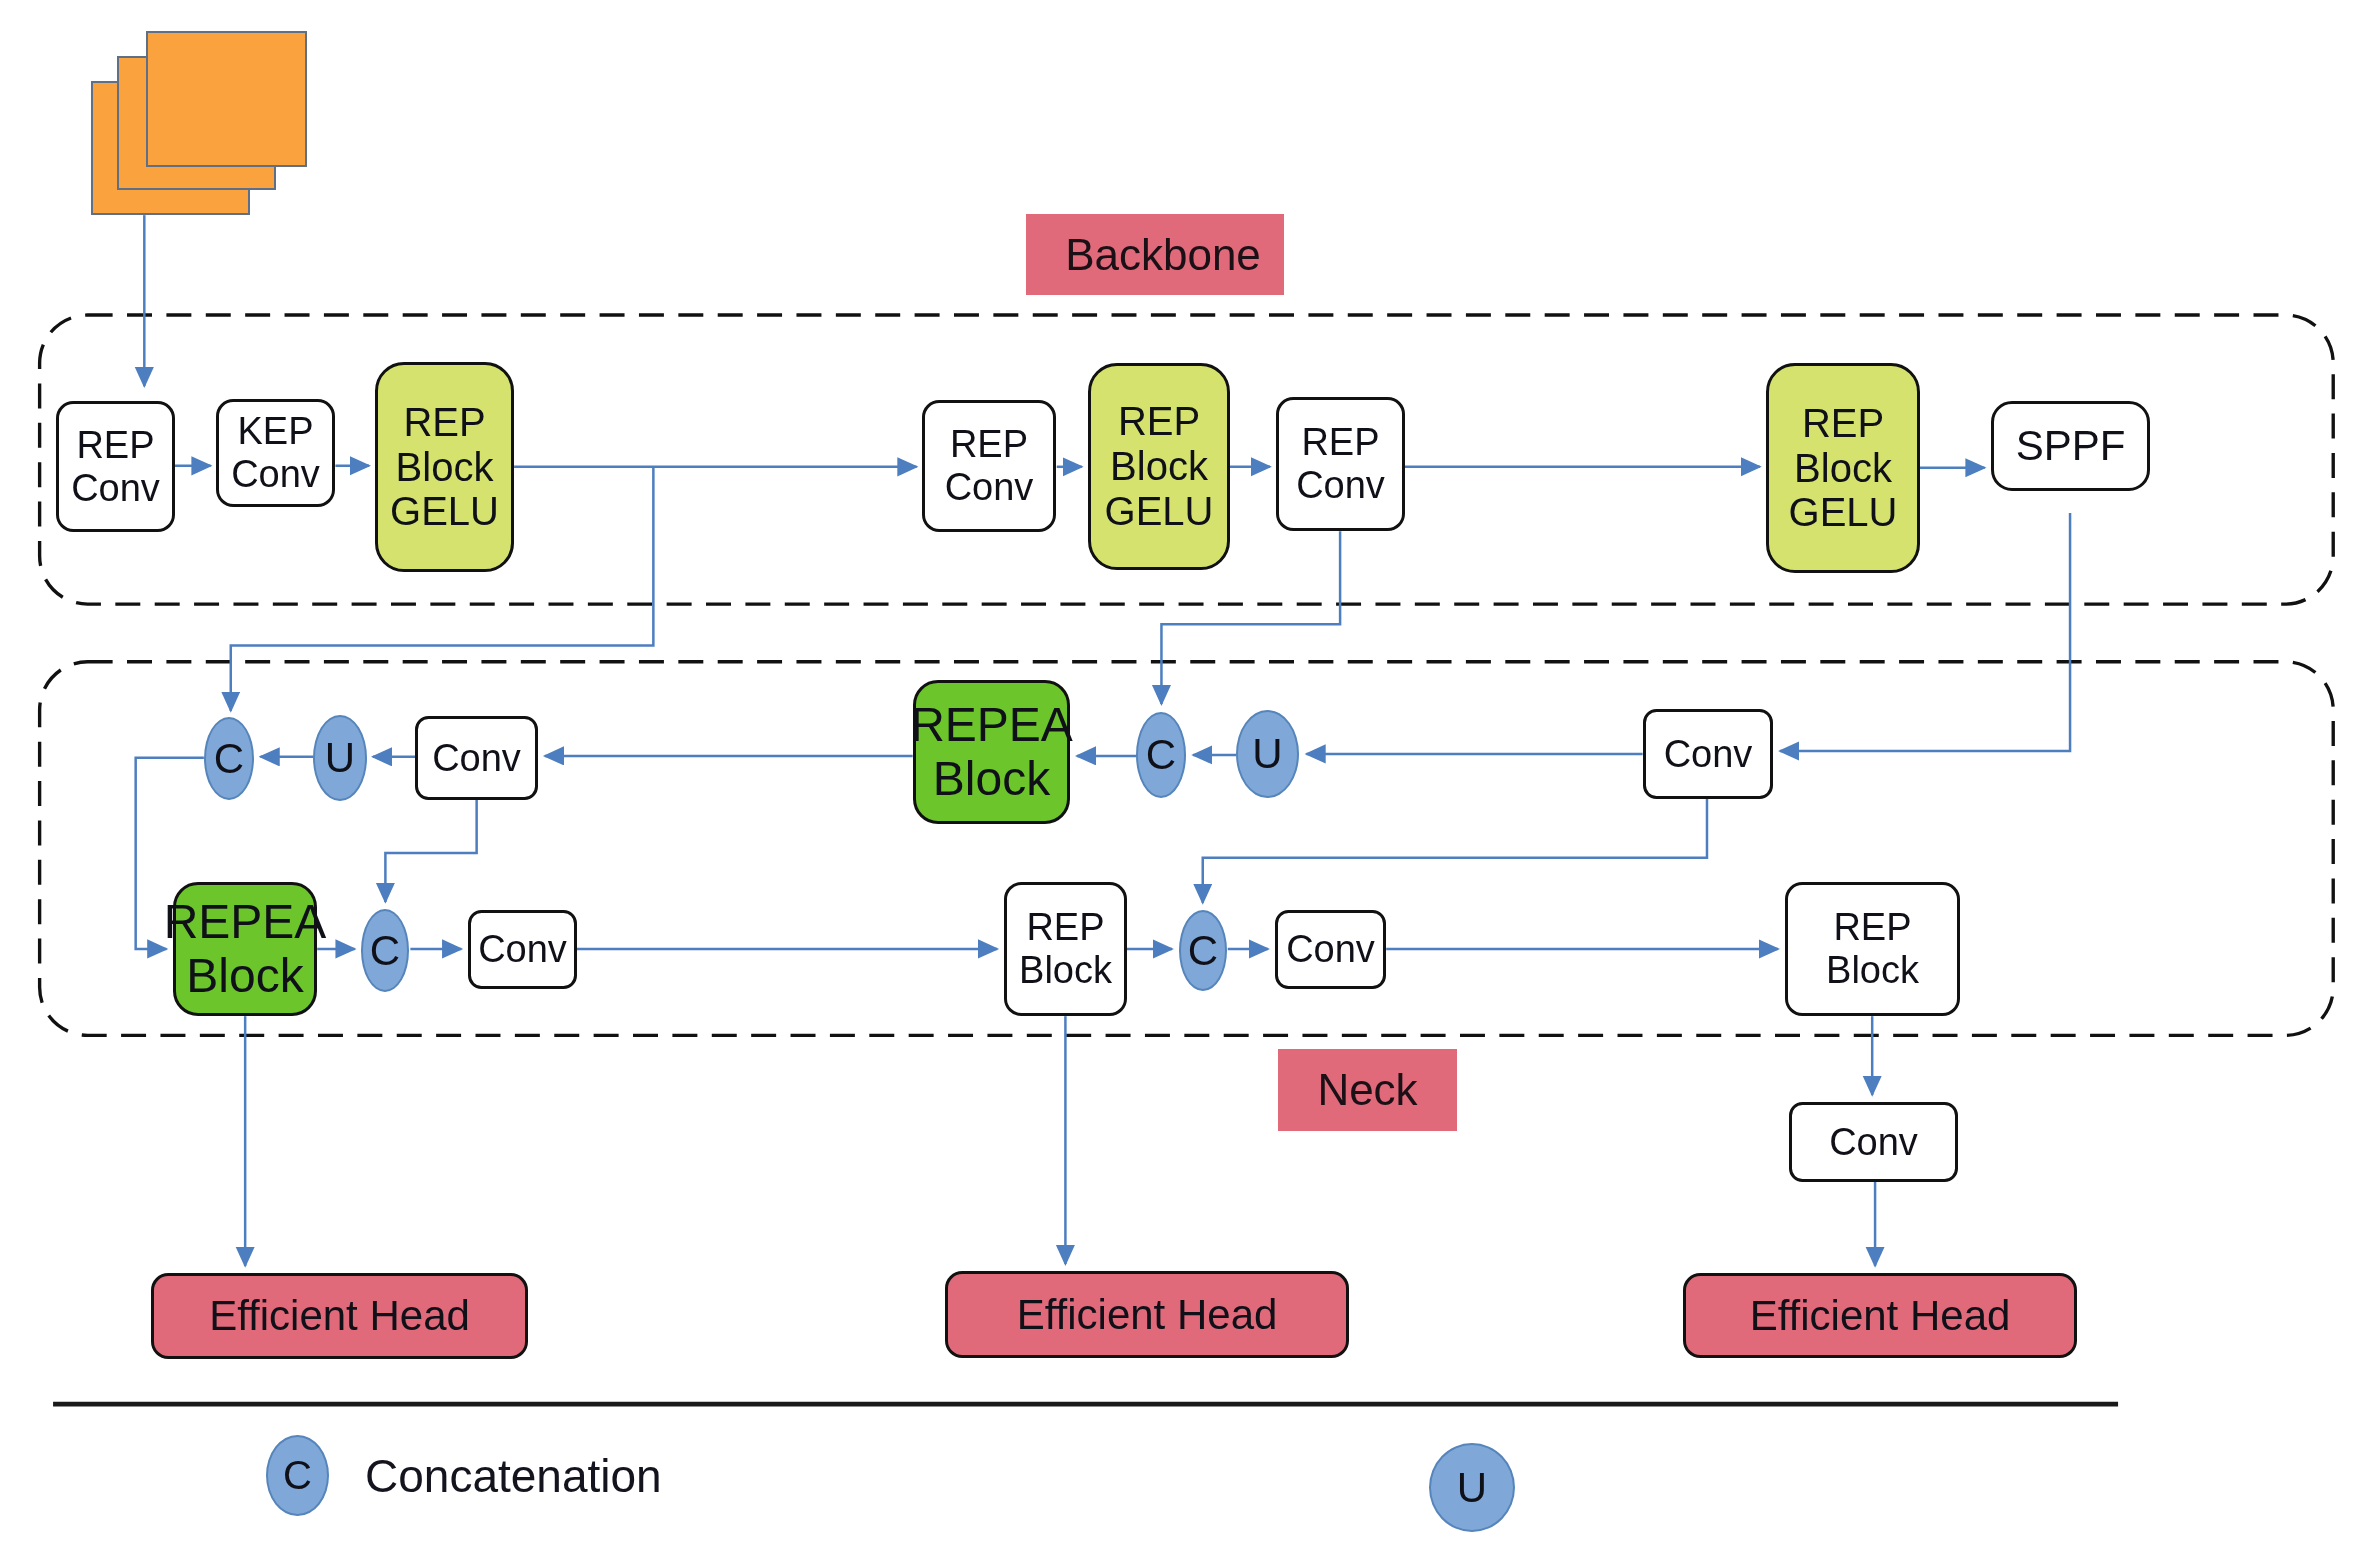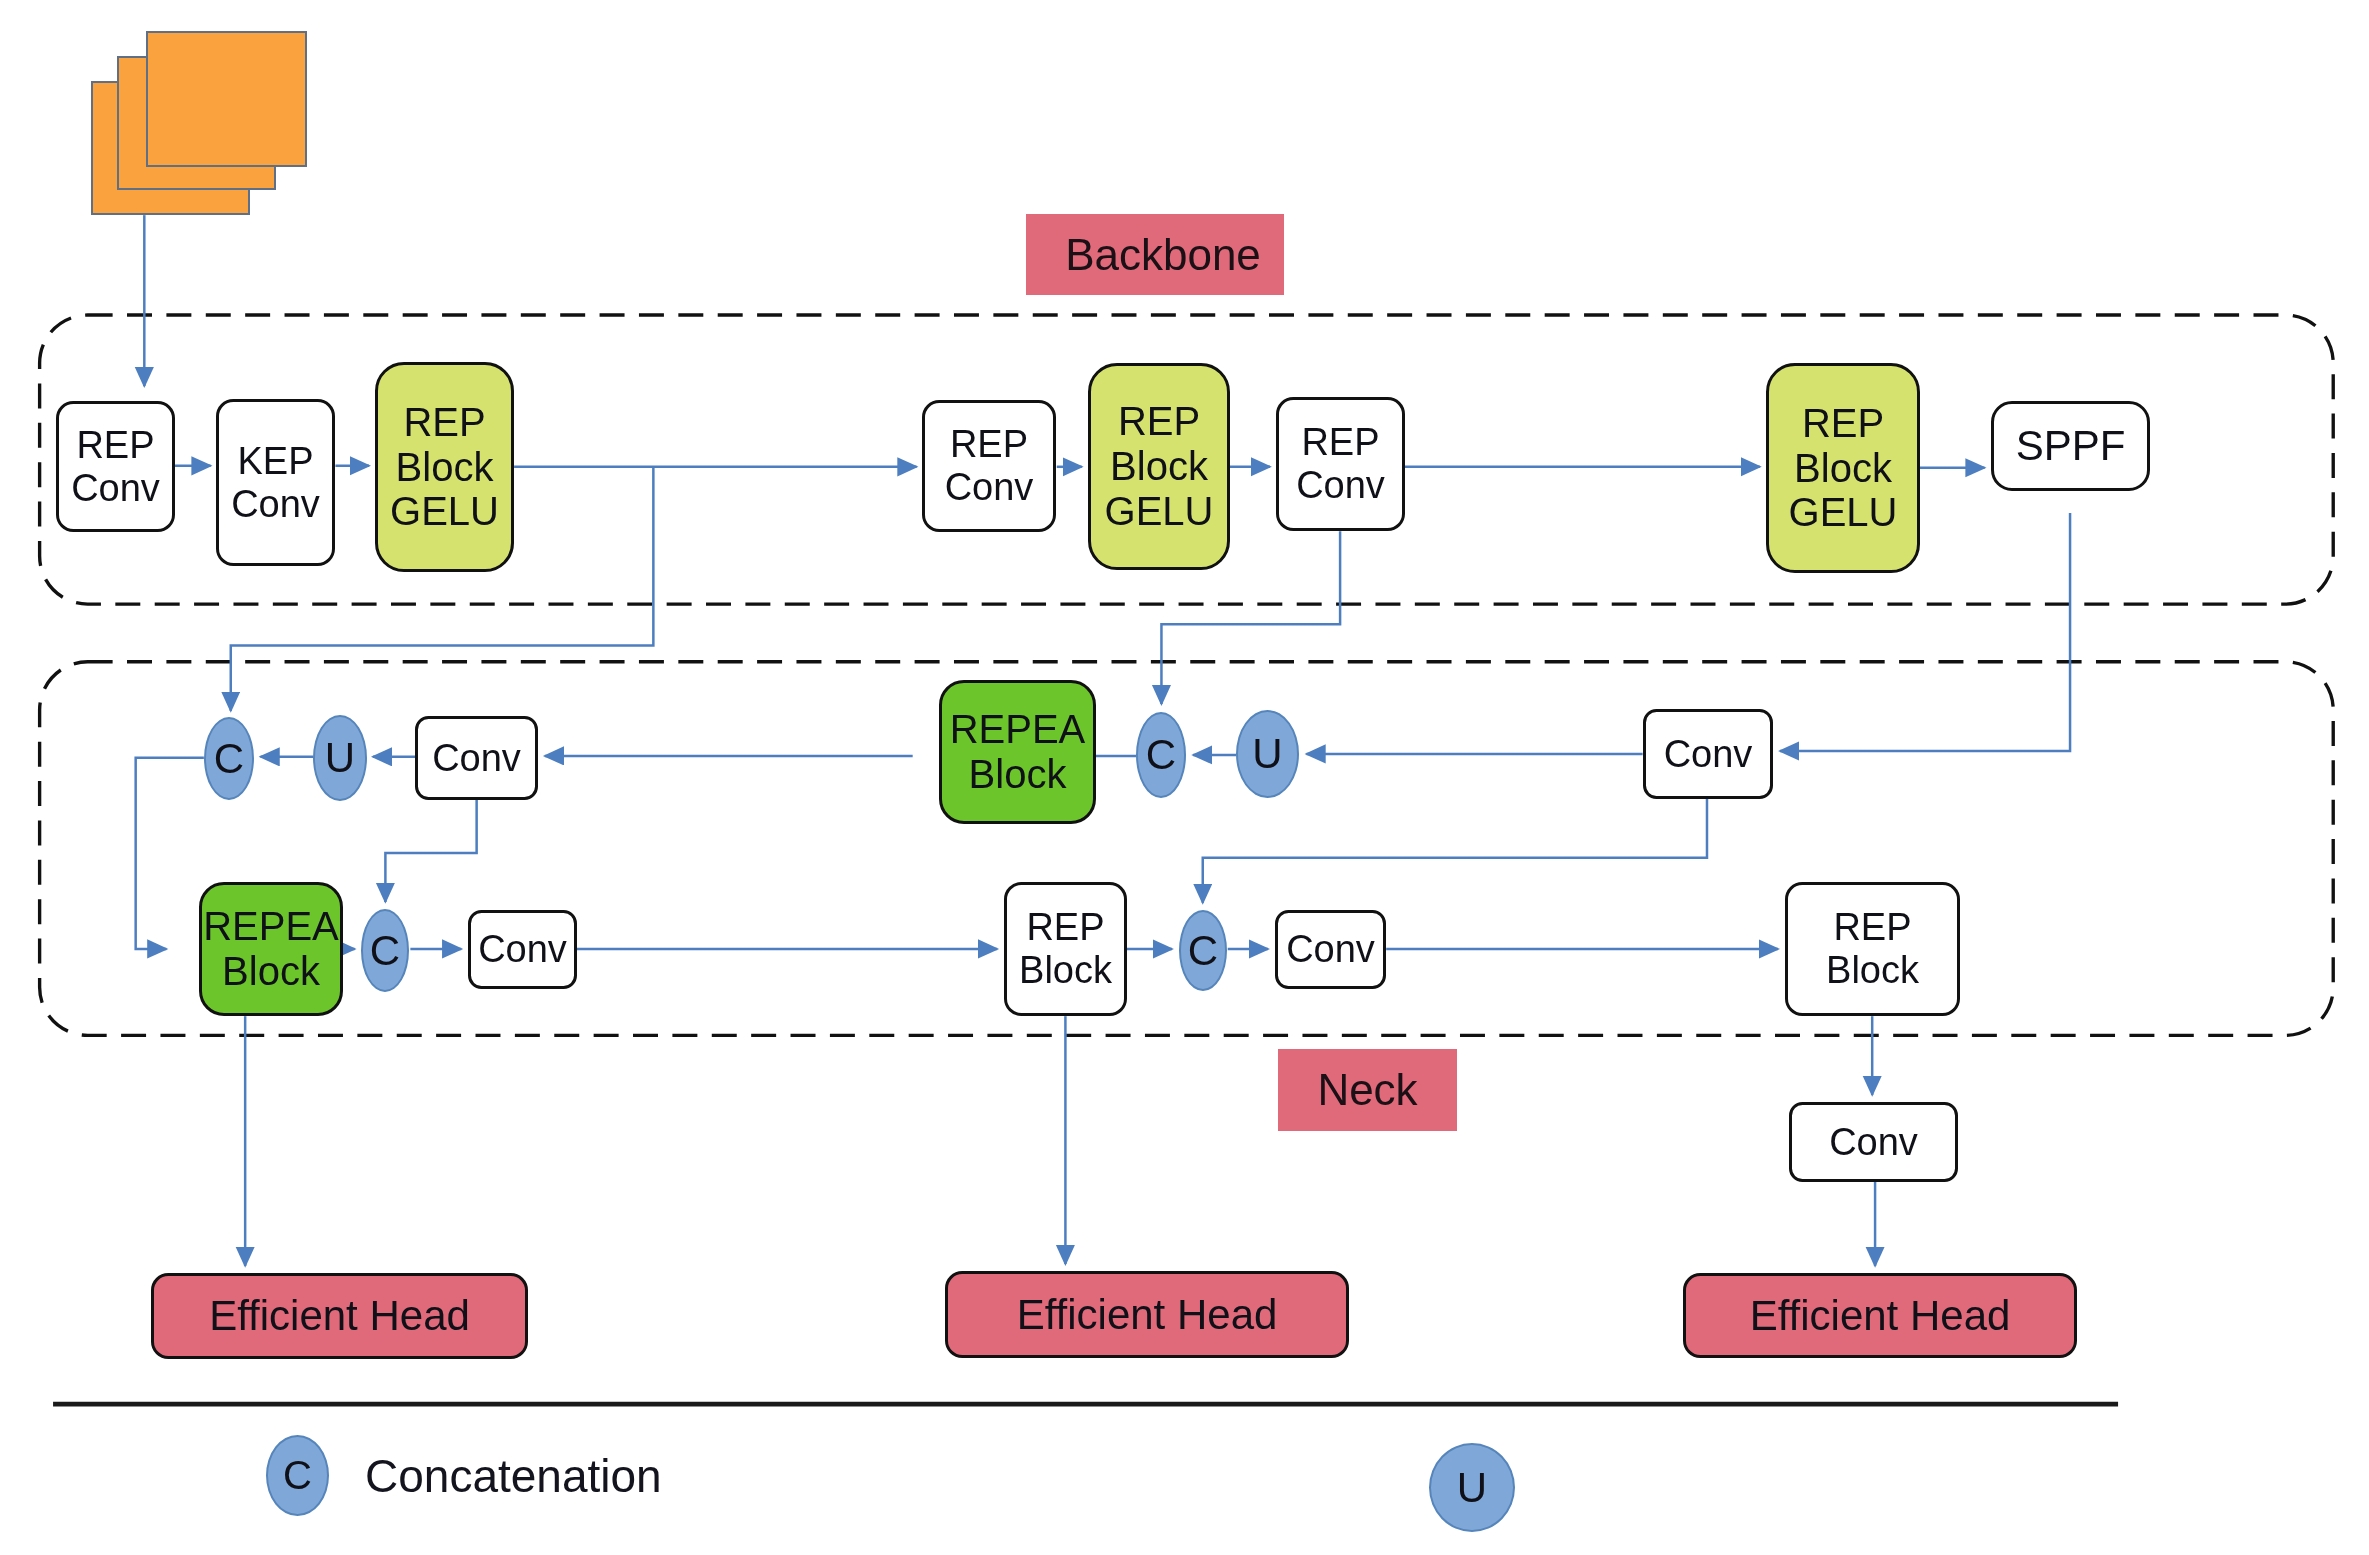--- a/index.html
+++ b/index.html
@@ -8,21 +8,21 @@
     font-family:"Liberation Sans", sans-serif; color:#101018; overflow:hidden;
   }
   .stage svg.wires { position:absolute; left:0; top:0; }
   .node {
     position:absolute; display:flex; align-items:center; justify-content:center;
     text-align:center; white-space:pre-line; background:#ffffff;
     border:3.8px solid #111111; border-radius:17.3px; font-size:38px; line-height:1.12;
     box-sizing:border-box; color:#101018;
   }
   .gelu  { background:#d5e36e; border-radius:29px; font-size:40px; }
-  .repea { background:#6cc62b; border-radius:25px; font-size:40px;margin-left:26px; }
+  .repea { background:#6cc62b; border-radius:25px; font-size:48px; }
   .circle {
     position:absolute; display:flex; align-items:center; justify-content:center;
     background:#7fa8d8; border:2.9px solid #5585bb; border-radius:50%;
     font-size:42px; box-sizing:border-box; color:#101018;
   }
   .tag {
     position:absolute; display:flex; align-items:center; justify-content:center;
     background:#e0697a; font-size:44px; color:#1a1016;
   }
   .head {
@@ -100,21 +100,21 @@
     <div class="sq" style="left:91px; top:81px; width:159px; height:134px;"></div>
     <div class="sq" style="left:117px; top:56px; width:159px; height:134px;"></div>
     <div class="sq" style="left:146px; top:31px; width:161px; height:136px;"></div>
   </div>
 
   <div class="tag" style="left:1026px; top:214px; width:242px; height:81px;padding-left:16px;">Backbone</div>
   <div class="tag" style="left:1278px; top:1049px; width:179px; height:82px;">Neck</div>
 
   <div class="node" style="left:56px; top:401px; width:119px; height:131px;">REP
 Conv</div>
-  <div class="node" style="left:216px; top:399px; width:119px; height:167px;">KEP
+  <div class="node" style="left:216px; top:399px; width:119px; height:108px;">KEP
 Conv</div>
   <div class="node gelu" style="left:375px; top:362px; width:139px; height:210px;">REP
 Block
 GELU</div>
   <div class="node" style="left:922px; top:400px; width:134px; height:132px;">REP
 Conv</div>
   <div class="node gelu" style="left:1088px; top:363px; width:142px; height:207px;">REP
 Block
 GELU</div>
   <div class="node" style="left:1276px; top:397px; width:129px; height:134px;">REP

